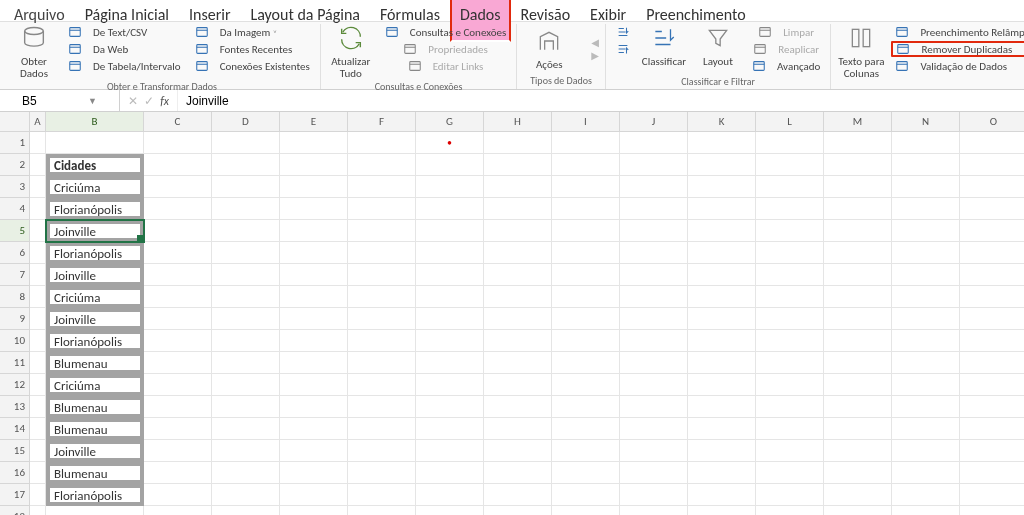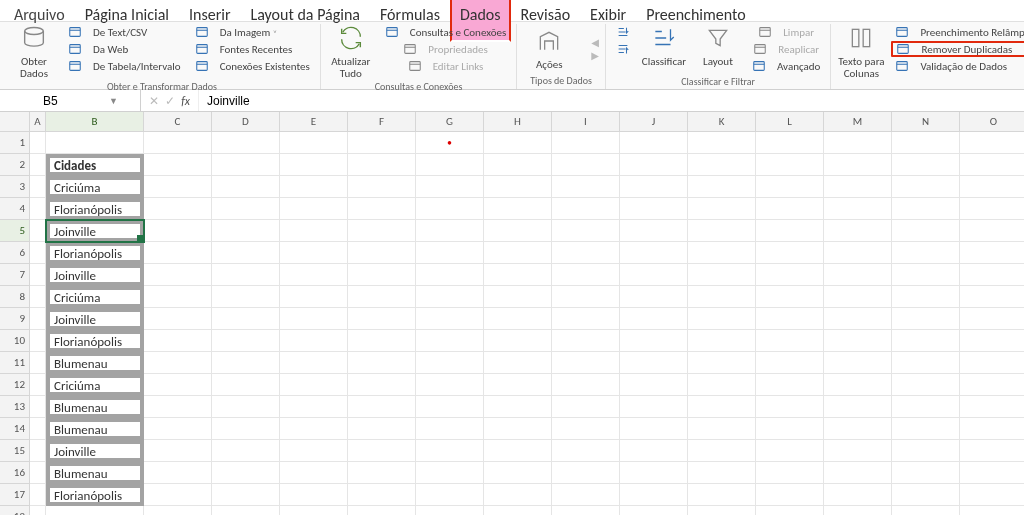--- a/index.html
+++ b/index.html
@@ -27,21 +27,21 @@
   .btn-sm.hl { border: 2px solid #e1290d; padding: 0 3px; border-radius: 1px; }
   
   
   .ico { display: inline-flex; align-items: center; justify-content: center; }
   svg { stroke: #5b8a3b; stroke-width: 1.2; fill: none; }
   .ico-gray svg { stroke: #888; }
   .ico-blue svg { stroke: #3673b5; }
   
   
   .fbar-row { display: flex; align-items: center; height: 22px; border-bottom: 1px solid #d0d0d0; font-size: 12px; }
-  .name-box { width: 120px; display: flex; align-items: center; border-right: 1px solid #d0d0d0; padding: 0 22px; height: 100%; margin-left: 21px; }
+  .name-box { width: 120px; display: flex; align-items: center; border-right: 1px solid #d0d0d0; padding: 0 22px; height: 100%; }
   .name-box input { border: none; outline: none; width: 100%; font-size: 12px; }
   .name-box .dd { color: #888; font-size: 9px; padding-left: 4px; }
   .fb-icons { display: flex; align-items: center; gap: 6px; color: #888; padding: 0 8px; height: 100%; border-right: 1px solid #eee; }
   .fb-icons span { cursor: pointer; }
   .formula-input { flex: 1; border: none; outline: none; padding: 0 8px; font-size: 12px; }
   
   
   .sheet { position: relative; overflow: hidden; }
   .grid { display: grid; grid-template-columns: 30px 16px 98px repeat(13, 68px); }
   .corner, .colh, .rowh {

